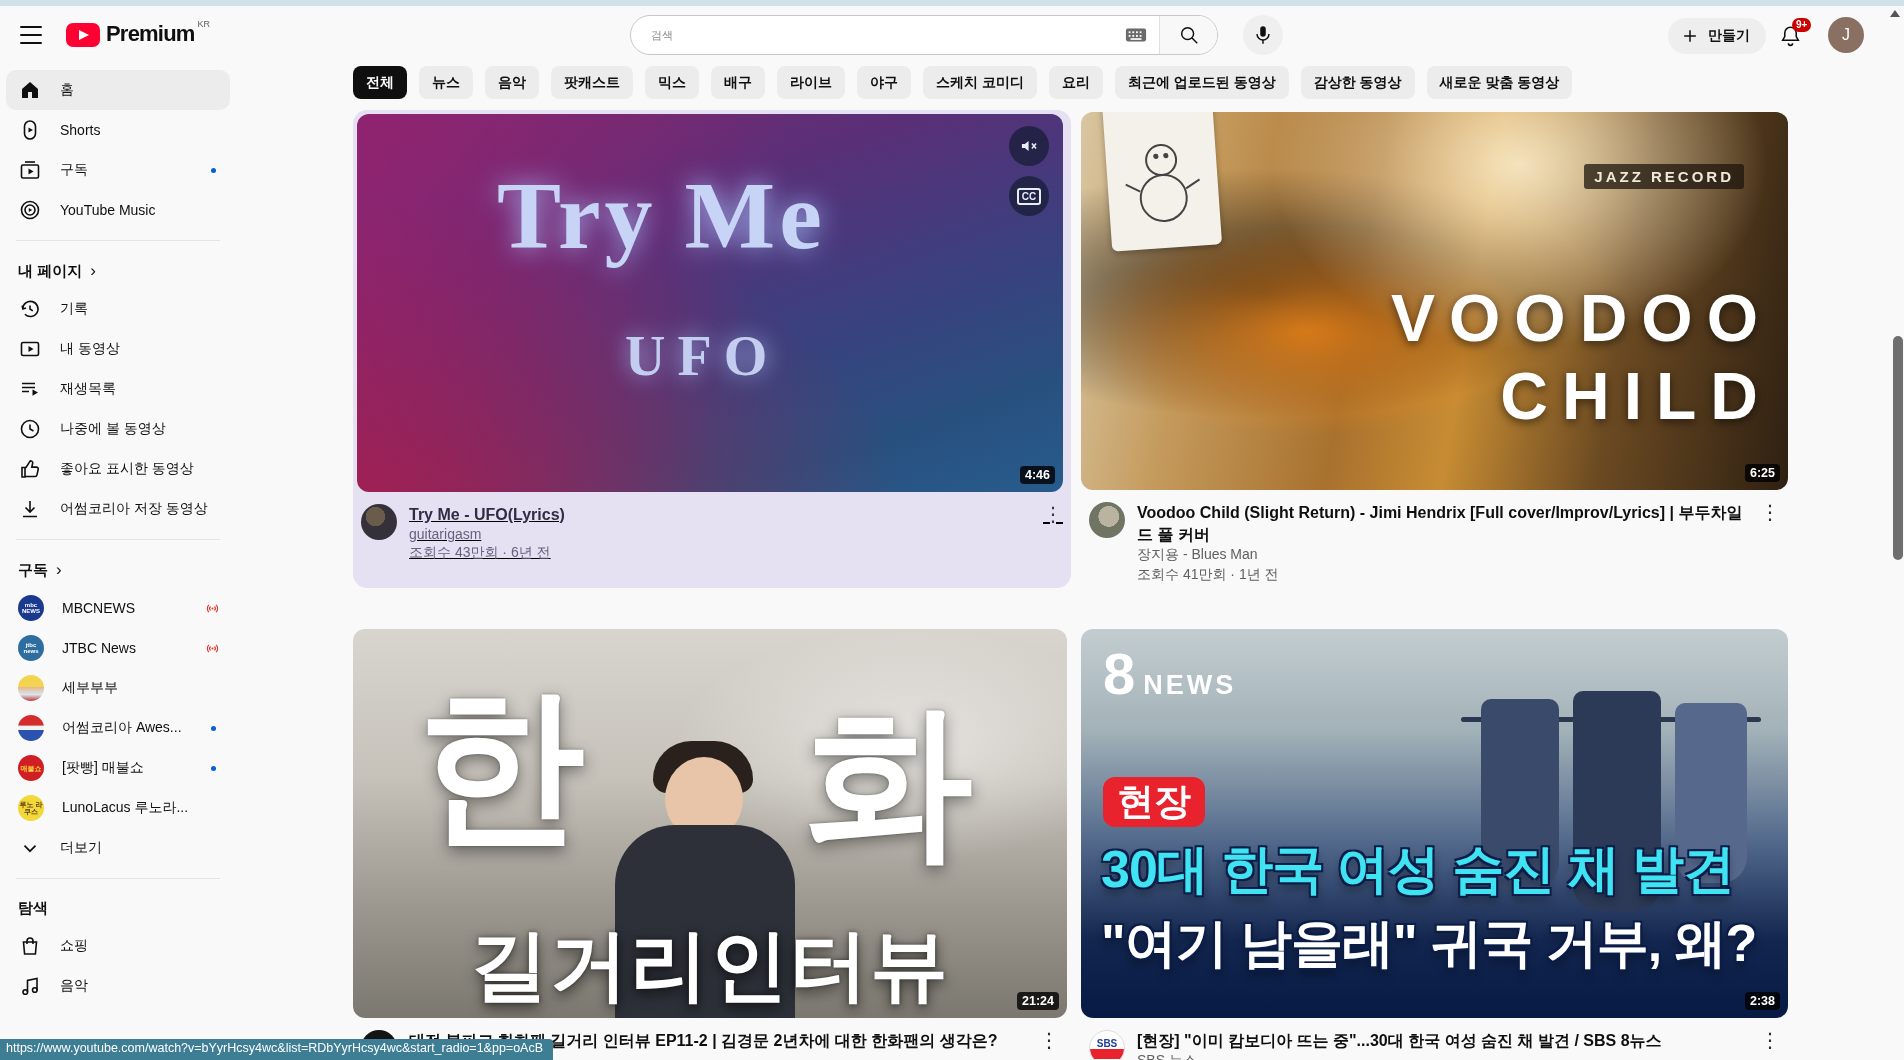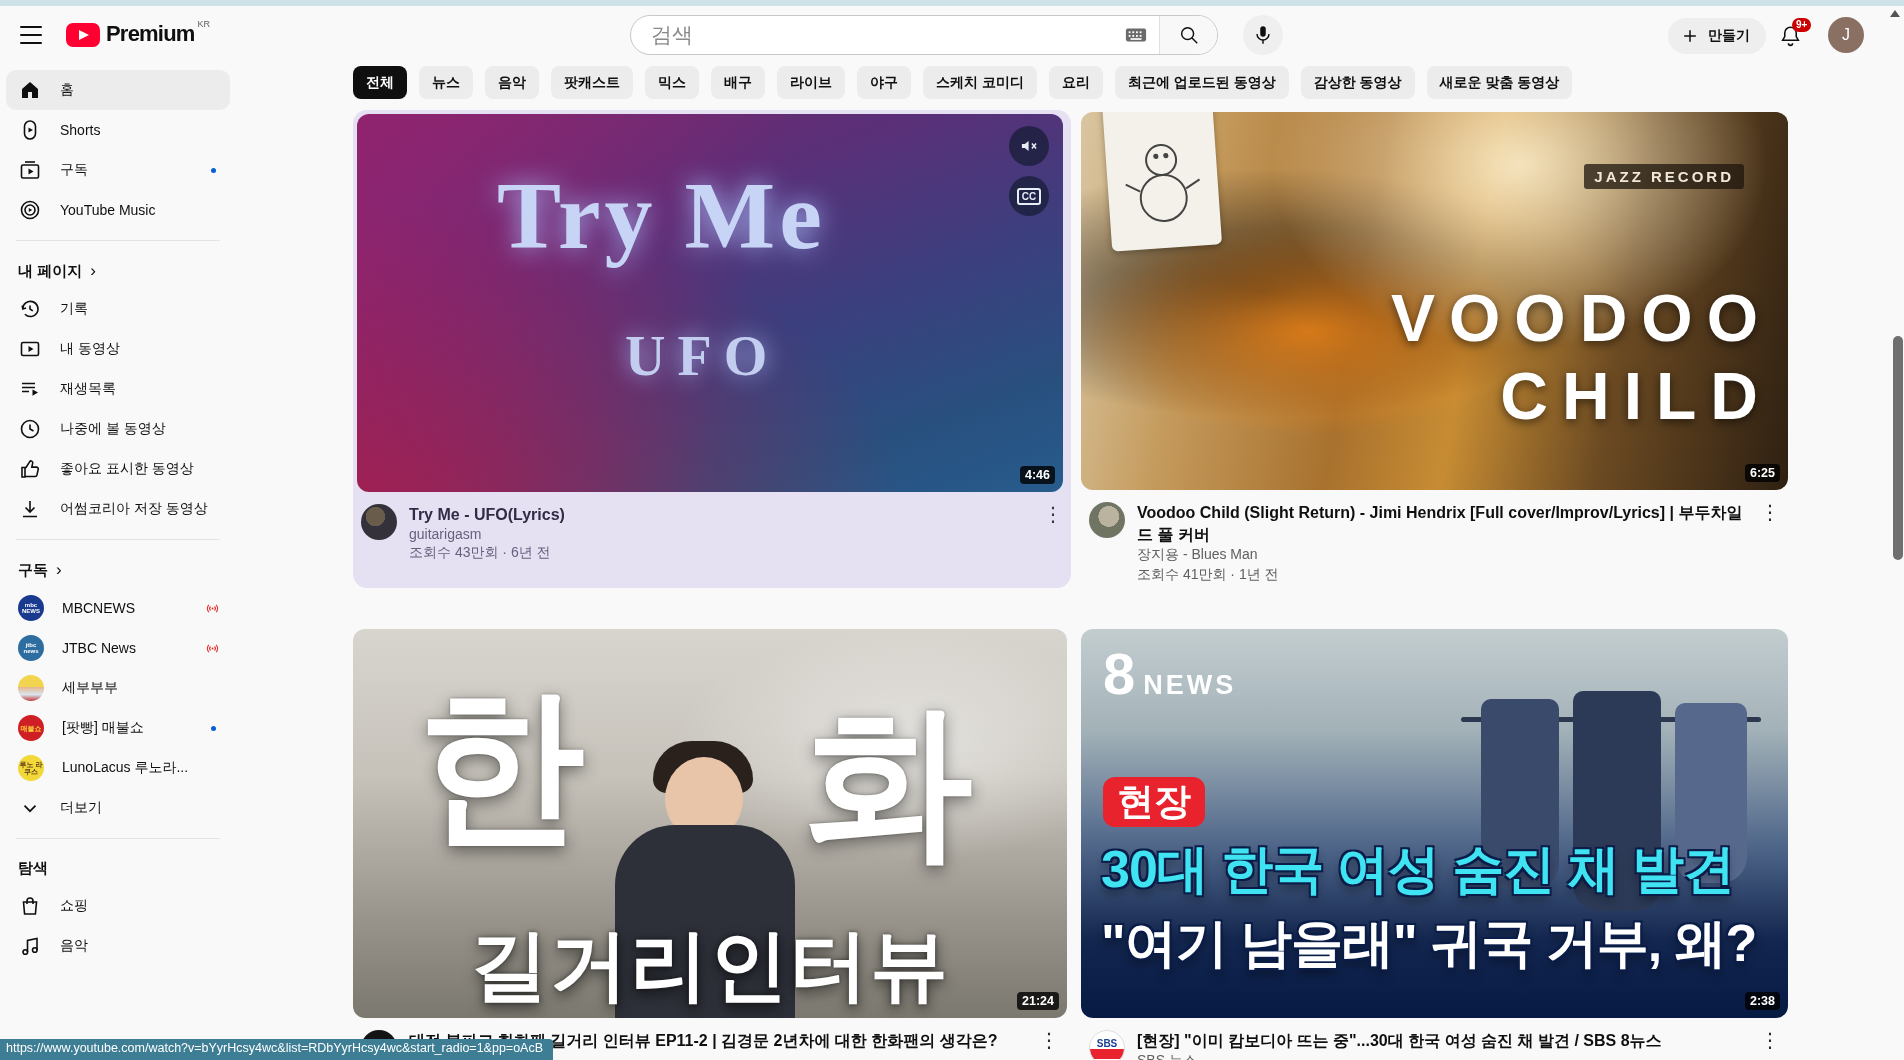--- a/index.html
+++ b/index.html
@@ -13,21 +13,21 @@
   header { position:absolute; left:0; top:6px; width:100%; height:58px; background:#f9f9f9; }
   .hamburger { position:absolute; left:20px; top:20px; width:22px; height:18px; display:flex; flex-direction:column; justify-content:space-between; cursor:pointer; }
   .hamburger span { display:block; height:2px; background:#0f0f0f; border-radius:1px; }
   .logo { position:absolute; left:66px; top:15px; display:flex; align-items:flex-start; cursor:pointer; }
   .yt-badge { width:34px; height:24px; background:#ff0033; border-radius:7px; position:relative; margin-top:2px; }
   .yt-badge::after { content:""; position:absolute; left:13px; top:6.5px; border-left:10px solid #fff; border-top:5.5px solid transparent; border-bottom:5.5px solid transparent; }
   .logo-text { font-size:22px; font-weight:bold; color:#0f0f0f; letter-spacing:-0.8px; margin-left:6px; }
   .logo-region { font-size:9px; color:#606060; margin-left:3px; margin-top:-2px; }
 
   .search-pill { position:absolute; left:630px; top:9px; width:588px; height:40px; border:1px solid #c8c8c8; border-radius:20px; background:#fff; display:flex; align-items:center; overflow:hidden; }
-  .search-input { flex:1; border:none; outline:none; font-size:21px; padding:0 0 0 20px; color:#0f0f0f; background:transparent; }
+  .search-input { flex:1; border:none; outline:none; font-size:11px; padding:0 0 0 20px; color:#0f0f0f; background:transparent; }
   .search-input::placeholder { color:#8a8a8a; }
   .kb-icon { margin-right:12px; display:flex; cursor:pointer; }
   .search-btn { width:58px; height:100%; border-left:1px solid #e0e0e0; background:#f8f8f8; display:flex; align-items:center; justify-content:center; cursor:pointer; }
   .mic-btn { position:absolute; left:1243px; top:9px; width:40px; height:40px; border-radius:50%; background:#efefef; display:flex; align-items:center; justify-content:center; cursor:pointer; }
 
   .create-btn { position:absolute; left:1668px; top:12px; height:36px; padding:0 16px 0 12px; border-radius:18px; background:#eeeeee; display:flex; align-items:center; gap:8px; font-size:14px; font-weight:bold; color:#0f0f0f; cursor:pointer; }
   .bell-wrap { position:absolute; left:1778px; top:17px; width:26px; height:26px; cursor:pointer; }
   .bell-badge { position:absolute; top:-5px; left:14px; background:#cc0000; color:#fff; font-size:10px; font-weight:bold; border-radius:9px; padding:1px 4px; line-height:12px; }
   .avatar { position:absolute; left:1828px; top:11px; width:36px; height:36px; border-radius:50%; background:#8a6f63; color:#fff; font-size:16px; display:flex; align-items:center; justify-content:center; cursor:pointer; }
 
@@ -57,21 +57,21 @@
   .thumb { position:relative; border-radius:12px; overflow:hidden; cursor:pointer; }
   .duration { position:absolute; right:8px; bottom:8px; background:rgba(0,0,0,.8); color:#fff; font-size:12.5px; font-weight:bold; padding:2px 5px; border-radius:4px; }
   .info { display:flex; gap:12px; padding:12px 8px 0 8px; }
   .ch-avatar { width:36px; height:36px; border-radius:50%; flex-shrink:0; cursor:pointer; }
   .v-title { font-size:16px; font-weight:bold; color:#0f0f0f; line-height:22px; display:-webkit-box; -webkit-line-clamp:2; -webkit-box-orient:vertical; overflow:hidden; cursor:pointer; }
   .v-channel { font-size:14px; color:#606060; cursor:pointer; }
   .v-meta { font-size:14px; color:#606060; margin-top:2px; }
   .kebab { font-size:20px; color:#2a2a2a; margin-left:auto; flex-shrink:0; cursor:pointer; line-height:20px; }
 
   
-  .card1 { position:absolute; left:353px; top:110px; width:718px; height:478px; background:#e6e1f2; border-radius:14px; }
+  .card1 { position:absolute; left:353px; top:110px; width:718px; height:478px; background:#e6e1f2; border-radius:14px;text-decoration:underline; }
   .card1 .thumb { margin:4px 8px 0 4px; height:378px; border-radius:12px;
     background:
       radial-gradient(ellipse at 0% 105%, rgba(172,28,72,.8), transparent 55%),
       linear-gradient(105deg, rgba(148,34,112,.85), rgba(90,47,115,0) 55%),
       linear-gradient(160deg, #7c2a6e 0%, #5a2f78 32%, #3c3f7e 58%, #28507f 82%, #275c8d 100%);
   }
   .t1-line1 { position:absolute; left:140px; top:46px; font-family:"Liberation Serif","DejaVu Serif",serif; font-size:96px; font-weight:bold; letter-spacing:4px; color:#c8d4f6; text-shadow:0 0 26px rgba(170,195,255,.9); }
   .t1-line2 { position:absolute; left:268px; top:210px; font-family:"Liberation Serif","DejaVu Serif",serif; font-size:56px; font-weight:bold; letter-spacing:12px; color:#c2cdf0; text-shadow:0 0 22px rgba(170,195,255,.85); }
   .mute-btn, .cc-btn { position:absolute; right:14px; width:40px; height:40px; border-radius:50%; background:rgba(15,25,45,.65); display:flex; align-items:center; justify-content:center; cursor:pointer; }
   .mute-btn { top:12px; }
@@ -328,20 +328,25 @@
             <circle cx="12" cy="12" r="1.6" fill="#e8362d" stroke="none"></circle>
             <path d="M8.8 8.8a4.6 4.6 0 0 0 0 6.4M15.2 8.8a4.6 4.6 0 0 1 0 6.4M6.2 6.2a8.2 8.2 0 0 0 0 11.6M17.8 6.2a8.2 8.2 0 0 1 0 11.6"></path>
           </svg>
         </span>
     </div>
     <div class="side-item">
       <span class="sub-avatar" style="background:linear-gradient(180deg,#f2d44e 0%,#f2d44e 45%,#e8b48a 46%,#d8e6ee 75%,#c23b3b 100%);"></span>
       <span class="si-label">세부부부</span>
     </div>
     <div class="side-item">
+      <span class="sub-avatar" style="background:linear-gradient(180deg,#d42c2c 0%,#d42c2c 40%,#f2f2f2 41%,#f2f2f2 58%,#2c52b0 59%,#2c52b0 100%);"></span>
+      <span class="si-label">어썸코리아 Awes...</span>
+      <span class="side-dot"></span>
+    </div>
+    <div class="side-item">
       <span class="sub-avatar" style="background:#cf1f24; color:#f8d33a; font-size:7px;">매불쇼</span>
       <span class="si-label">[팟빵] 매불쇼</span>
       <span class="side-dot"></span>
     </div>
     <div class="side-item">
       <span class="sub-avatar" style="background:#f2d838; color:#5a3a1a; font-size:7px;">루노 라쿠스</span>
       <span class="si-label">LunoLacus 루노라...</span>
     </div>
     <div class="side-item">
       <span class="si-icon">

